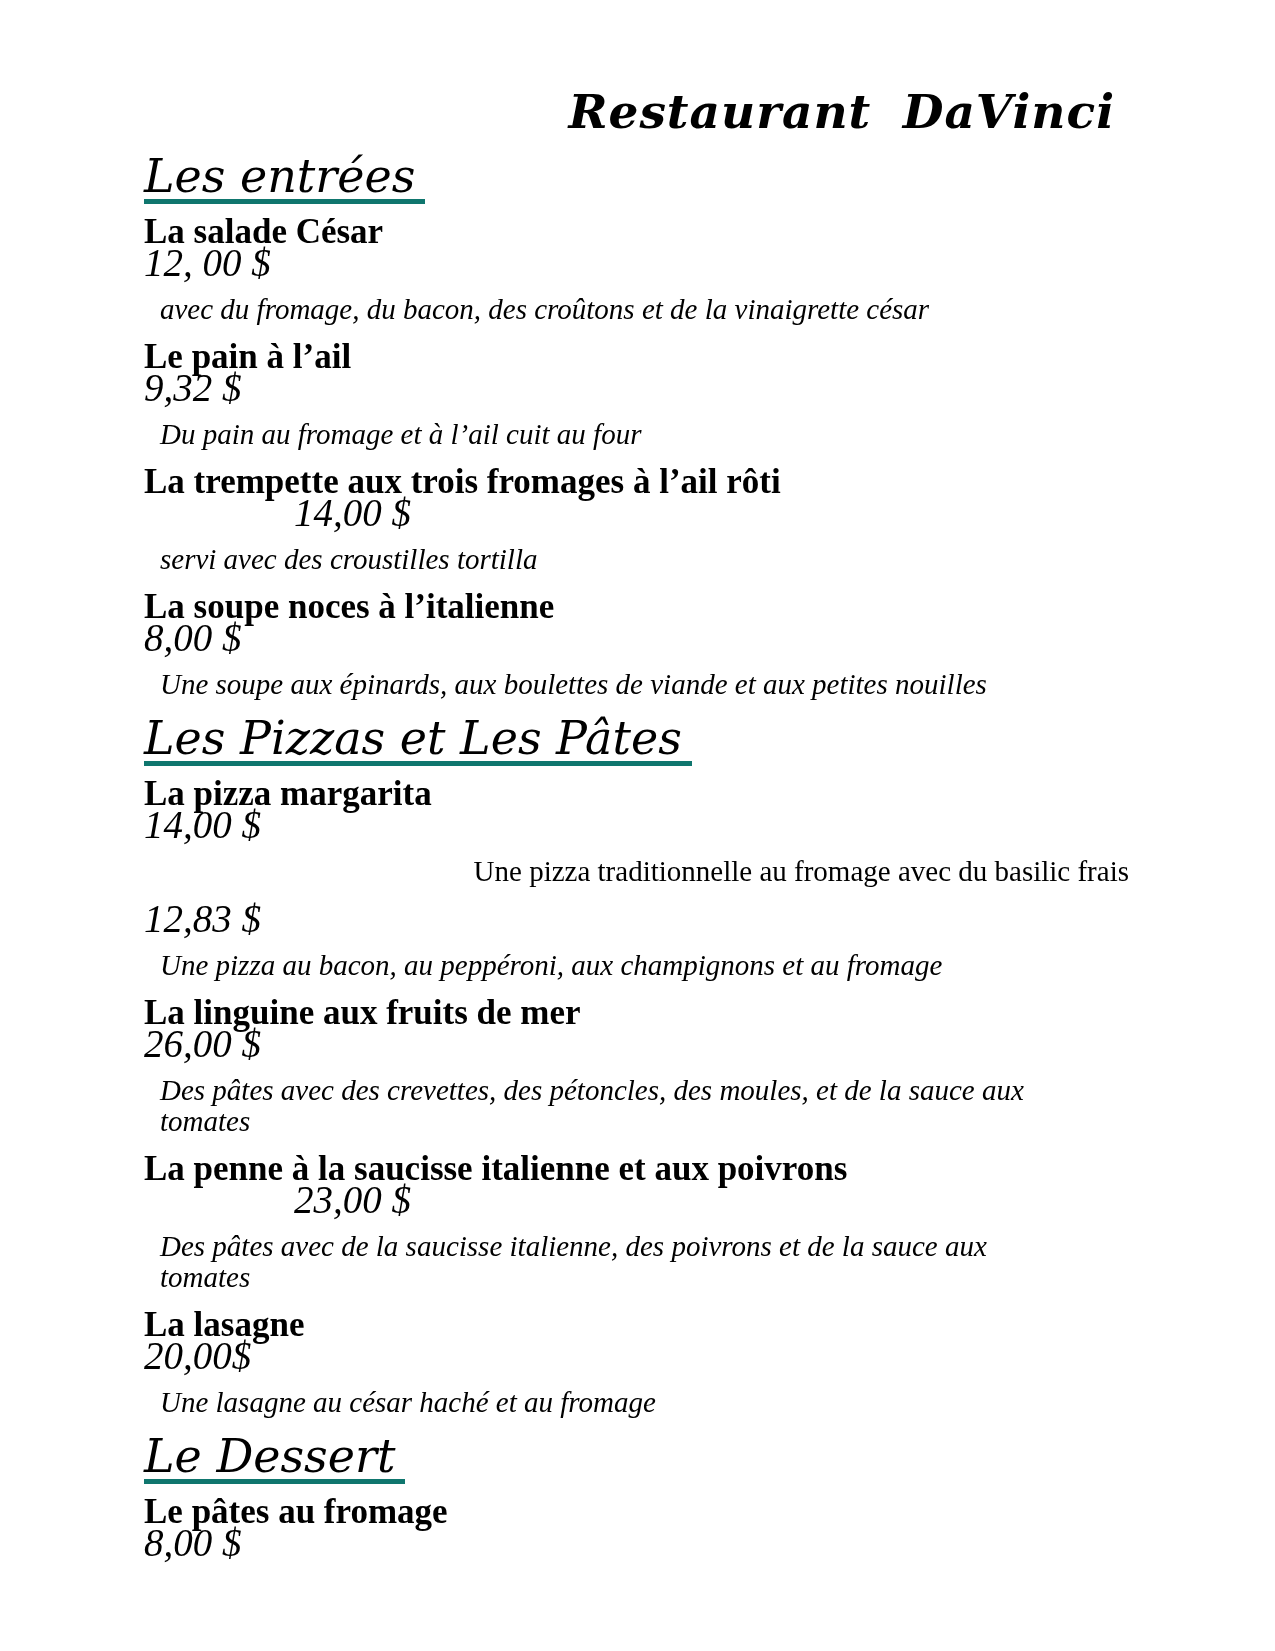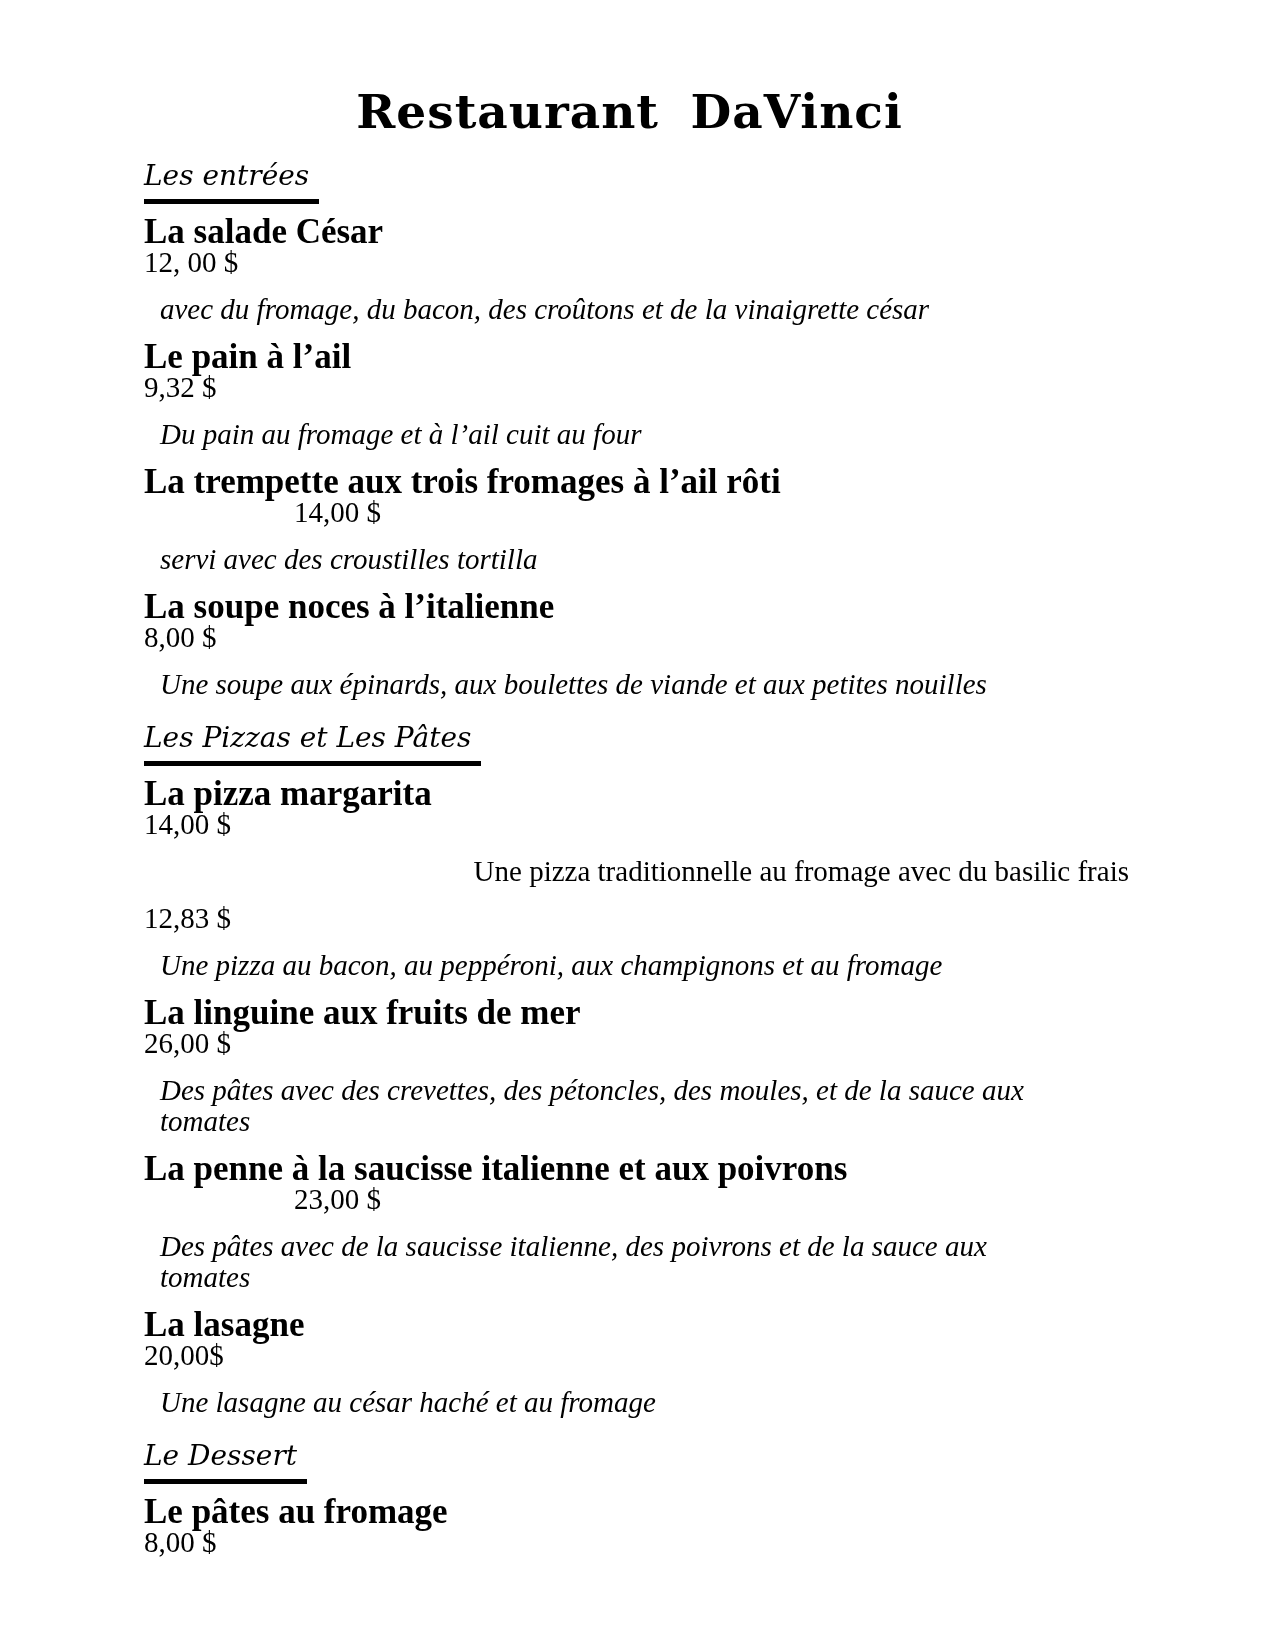--- a/index.html
+++ b/index.html
@@ -18,53 +18,55 @@
     box-sizing: border-box;
     width: 1275px;
     height: 1651px;
     padding: 84px 130px 0 144px;
   }
   .title {
     font-family: "DejaVu Serif", serif;
     font-size: 47px;
     line-height: 56px;
     font-weight: bold;
-    text-align: center;
+    font-style: italic;
+    text-align: right;
     word-spacing: 14px;
     letter-spacing: 1px;
     margin: 0 30px 0 0;
     white-space: nowrap;
   }
   .section-head-wrap {
     margin-top: 14px;
   }
   .section-heading {
     display: inline-block;
     font-family: "DejaVu Serif", serif;
-    font-size: 28px;
+    font-size: 46px;
     line-height: 44px;
     font-style: italic;
     font-weight: normal;
-    border-bottom: 5px solid #000000;
+    border-bottom: 5px solid #0f766e;
     padding: 0 10px 1px 0;
     margin: 0;
   }
   .item {
     margin-top: 12px;
   }
   .item-name {
     font-size: 35px;
     line-height: 31px;
     font-weight: bold;
     margin: 0;
   }
   .item-price {
-    font-size: 29px;
+    font-size: 39px;
     line-height: 31px;
     margin: 0;
+    font-style: italic;
   }
   .item-price.indent {
     padding-left: 150px;
   }
   .item-desc {
     font-size: 29px;
     line-height: 31px;
     font-style: italic;
     margin: 16px;
     white-space: pre-line;

